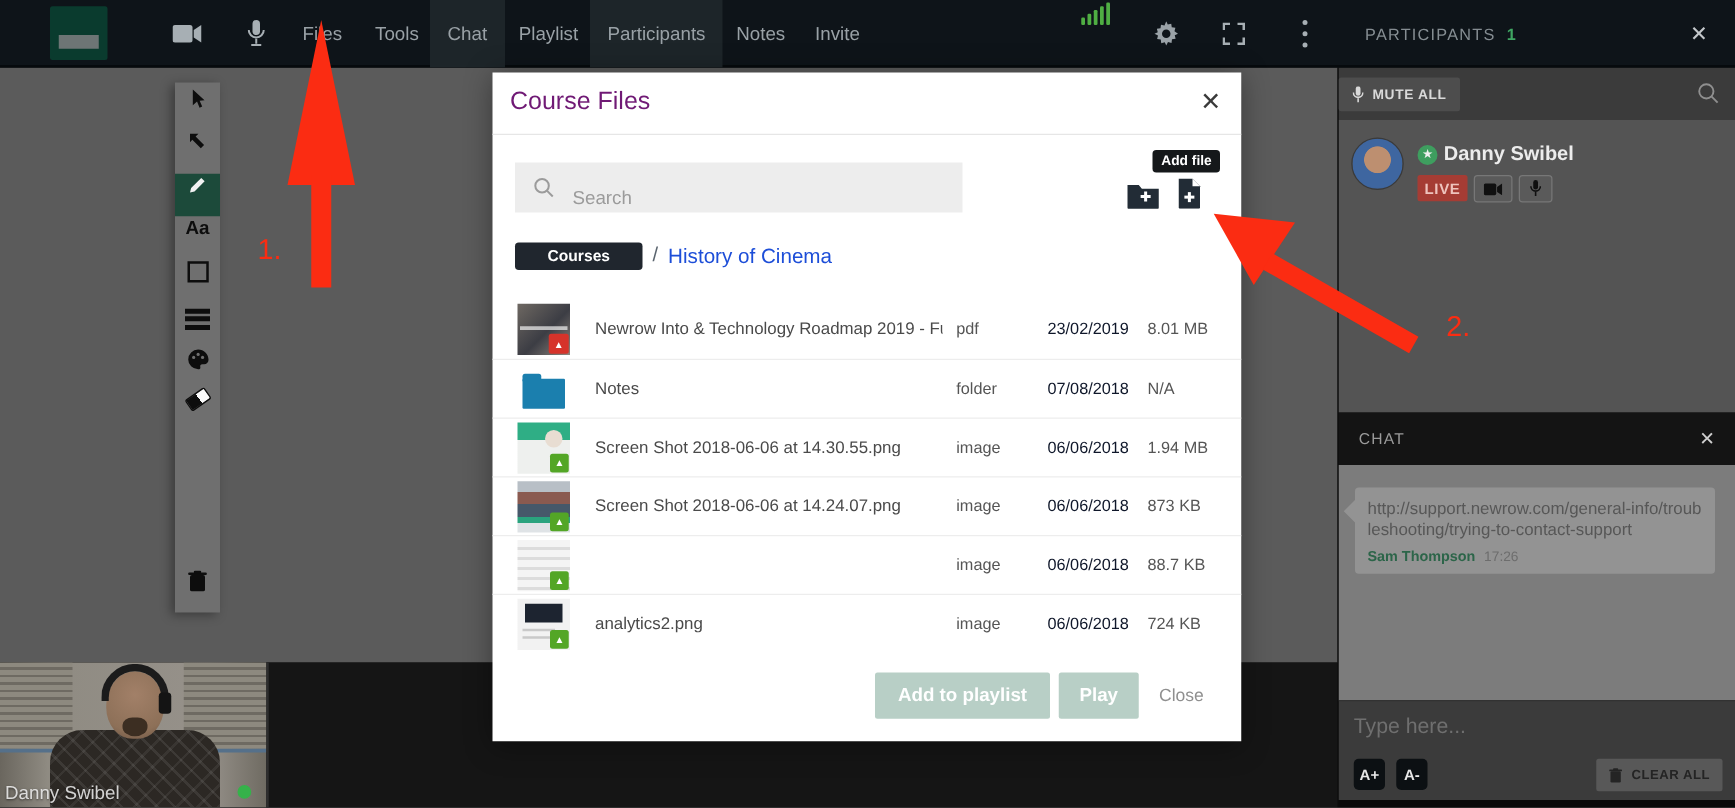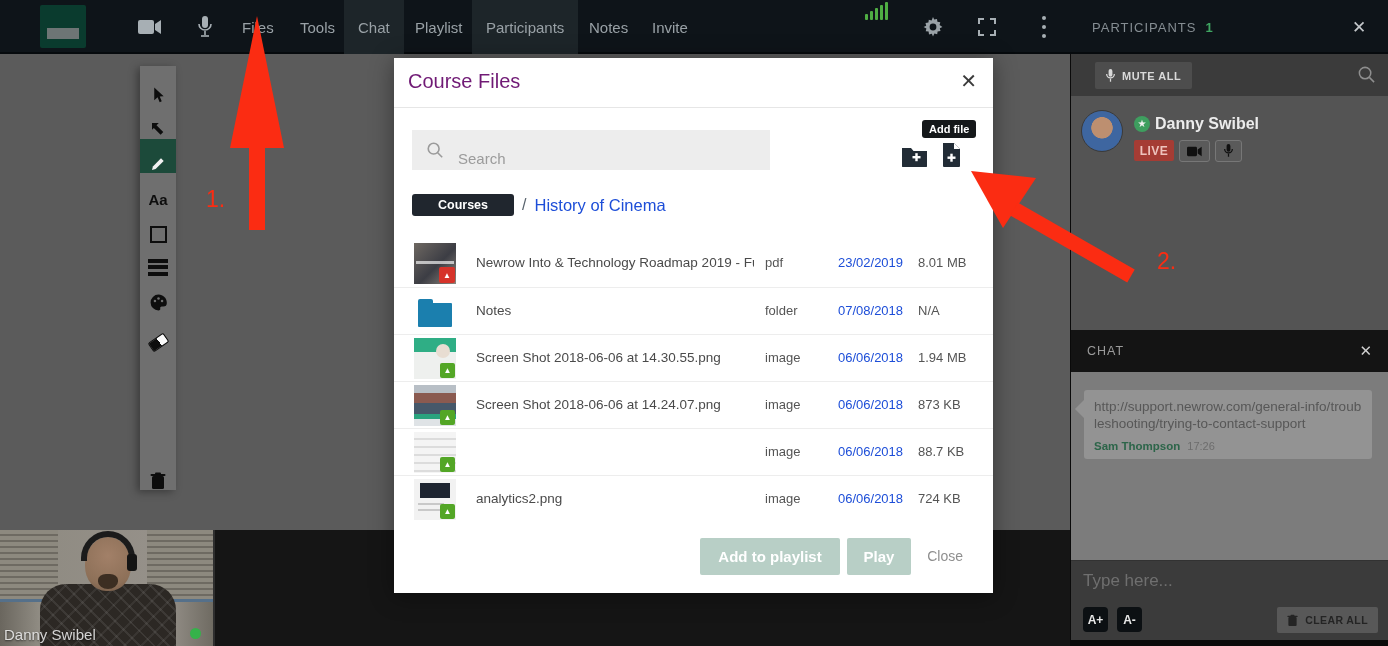--- a/index.html
+++ b/index.html
@@ -19,21 +19,21 @@
   .bars i{display:block;width:3px;background:#4fae43;border-radius:1px;}
   .kebab i{display:block;width:4px;height:4px;border-radius:50%;background:#a7afb4;margin:2.5px 0;}
   .panel-title{position:absolute;left:1092px;top:0;height:54px;display:flex;align-items:center;gap:9px;font-size:13px;color:#858d92;letter-spacing:1px;}
   .panel-title b{color:#3fa662;font-weight:bold;}
   .nav-close{position:absolute;left:1352px;top:0;height:54px;display:flex;align-items:center;color:#c3c7ca;font-size:17px;}
   
   .canvas{position:absolute;left:0;top:54px;width:1070px;height:476px;background:#5b5b5b;z-index:1;}
   .stage-bottom{position:absolute;left:0;top:530px;width:1070px;height:116px;background:#151515;z-index:1;}
   
   .toolbar{position:absolute;left:140px;top:66px;width:36px;height:424px;background:#6f6f6f;z-index:2;box-shadow:-3px 2px 8px rgba(0,0,0,.35);}
-  .tool{position:absolute;left:0;width:36px;height:34px;display:flex;align-items:flex-end;justify-content:center;color:#0d0d0d;}
+  .tool{position:absolute;left:0;width:36px;height:34px;display:flex;align-items:flex-start;justify-content:center;color:#0d0d0d;}
   .tool.active{background:#1c4a3a;color:#f2f2f2;}
   .tool .sq{width:17px;height:17px;border:2.5px solid #0d0d0d;}
   .tool .bars3 i{display:block;width:20px;height:4px;background:#0d0d0d;margin:2.5px 0;}
   .tool .eraser{width:19px;height:11px;border:1px solid #0d0d0d;border-radius:2px;background:linear-gradient(90deg,#0d0d0d 55%,#fbfbfb 55%);transform:rotate(-35deg);}
   .tool.text{font-weight:bold;font-size:15px;}
   
   .webcam{position:absolute;left:0;top:530px;width:215px;height:116px;z-index:2;overflow:hidden;border-right:2px solid #2e2e2e;
     background:linear-gradient(90deg,#6a665e 0%,#8f8b82 18%,#96918a 78%,#6f6b62 100%);}
   .blind{position:absolute;top:0;height:72px;background:repeating-linear-gradient(180deg,#8d897f 0 4px,#6e6a62 4px 6px);border-bottom:3px solid #55708a;}
   .blind.l{left:0;width:58px;}
@@ -42,21 +42,21 @@
     background-image:repeating-linear-gradient(45deg,rgba(210,210,210,.10) 0 2px,transparent 2px 10px),repeating-linear-gradient(-45deg,rgba(210,210,210,.08) 0 2px,transparent 2px 12px);}
   .wc-head{position:absolute;left:85px;top:7px;width:46px;height:54px;border-radius:50% 50% 46% 46%;background:radial-gradient(circle at 50% 35%,#a28068 0%,#8d7058 70%,#6d5443 100%);}
   .wc-beard{position:absolute;left:98px;top:44px;width:20px;height:15px;background:#3c2e22;border-radius:40% 40% 50% 50%;}
   .wc-phones{position:absolute;left:81px;top:1px;width:54px;height:30px;border:6px solid #1b1b1b;border-bottom:none;border-radius:27px 27px 0 0;}
   .wc-cup{position:absolute;left:127px;top:24px;width:10px;height:17px;background:#141414;border-radius:3px;}
   .wc-name{position:absolute;left:4px;bottom:3px;font-size:15px;color:rgba(250,250,250,.82);text-shadow:0 1px 2px rgba(0,0,0,.6);}
   .wc-dot{position:absolute;right:12px;bottom:7px;width:11px;height:11px;border-radius:50%;background:#35b24a;}
   
   .rpanel{position:absolute;left:1070px;top:54px;width:318px;height:592px;z-index:2;border-left:1px solid #0a0a0a;}
   .pt-toolbar{position:absolute;left:0;top:0;width:100%;height:42px;background:#3b3b3b;}
-  .mute-all{position:absolute;left:24px;top:8px;height:27px;background:#4d4d4d;display:flex;align-items:center;gap:7px;padding:0 11px;color:#d9d9d9;font-size:11px;font-weight:bold;letter-spacing:.5px;border-radius:2px;}
+  .mute-all{position:absolute;left:0;top:8px;height:27px;background:#4d4d4d;display:flex;align-items:center;gap:7px;padding:0 11px;color:#d9d9d9;font-size:11px;font-weight:bold;letter-spacing:.5px;border-radius:2px;}
   .pt-search{position:absolute;right:12px;top:11px;}
   .plist{position:absolute;left:0;top:42px;width:100%;height:234px;background:#545454;}
   .avatar{position:absolute;left:10px;top:14px;width:42px;height:42px;border-radius:50%;
     background:radial-gradient(circle at 50% 42%,#bd8f70 0 34%,#3e66a0 36% 72%,#2c4a7a 100%);border:1px solid #3a3a3a;}
   .p-badge{position:absolute;left:63px;top:20px;width:16px;height:16px;border-radius:50%;background:#3e9e5f;color:#f0f0f0;font-size:10px;line-height:16px;text-align:center;}
   .p-name{position:absolute;left:84px;top:19px;font-size:16px;font-weight:bold;color:#ececec;}
   .live{position:absolute;left:63px;top:44px;width:40px;height:21px;background:#a53c34;color:#eec3bd;font-size:12px;font-weight:bold;display:flex;align-items:center;justify-content:center;border-radius:2px;letter-spacing:.5px;}
   .p-btn{position:absolute;top:44px;height:22px;background:#5a5a5a;border:1px solid #777;border-radius:3px;display:flex;align-items:center;justify-content:center;color:#101010;}
   .chat-header{position:absolute;left:0;top:276px;width:100%;height:42px;background:#141414;}
   .chat-title{position:absolute;left:16px;top:14px;font-size:12.5px;color:#9b9b9b;letter-spacing:1px;}
@@ -90,21 +90,21 @@
   .m-crumbs{position:absolute;left:18px;top:136px;display:flex;align-items:center;gap:8px;}
   .crumb-pill{background:#20262e;color:#fff;font-size:12.5px;font-weight:bold;padding:4px 26px;border-radius:3px;}
   .crumb-sep{color:#5a646e;font-size:16px;}
   .crumb-cur{color:#1d4ed8;font-size:16.5px;}
   .m-list{position:absolute;left:0;top:182px;width:100%;}
   .f-row{position:relative;width:100%;height:47px;}
   .f-row + .f-row{border-top:1px solid #ededed;}
   .f-thumb{position:absolute;left:20px;top:3px;width:42px;height:41px;overflow:hidden;}
   .f-name{position:absolute;left:82px;top:15px;width:278px;font-size:13.5px;color:#4a4a4a;white-space:nowrap;overflow:hidden;}
   .f-type{position:absolute;left:371px;top:15px;font-size:13px;color:#555;}
-  .f-date{position:absolute;left:444px;top:15px;font-size:13px;color:#1d4ed8;}
+  .f-date{position:absolute;left:444px;top:15px;font-size:13px;color:#0f172a;}
   .f-size{position:absolute;left:524px;top:15px;font-size:13px;color:#555;}
   .badge{position:absolute;right:1px;bottom:1px;width:15px;height:15px;border-radius:2px;color:#fff;font-size:8px;display:flex;align-items:center;justify-content:center;}
   .badge.pdf{background:#d6332a;width:16px;height:16px;}
   .badge.img{background:#53a626;}
   .th-pdf{background:linear-gradient(135deg,#6e6862 0%,#3c3d44 55%,#8e877e 100%);}
   .th-pdf .tinytxt{position:absolute;left:2px;top:18px;width:38px;height:3px;background:rgba(255,255,255,.65);}
   .th-folder{background:transparent;}
   .fold-tab{position:absolute;left:4px;top:8px;width:15px;height:6px;background:#1b7fae;border-radius:2px 2px 0 0;}
   .fold-body{position:absolute;left:4px;top:12px;width:34px;height:24px;background:#1b7fae;border-radius:1px;}
   .th-shot1{background:linear-gradient(180deg,#2fae85 0 34%,#eef0ee 34% 100%);}

